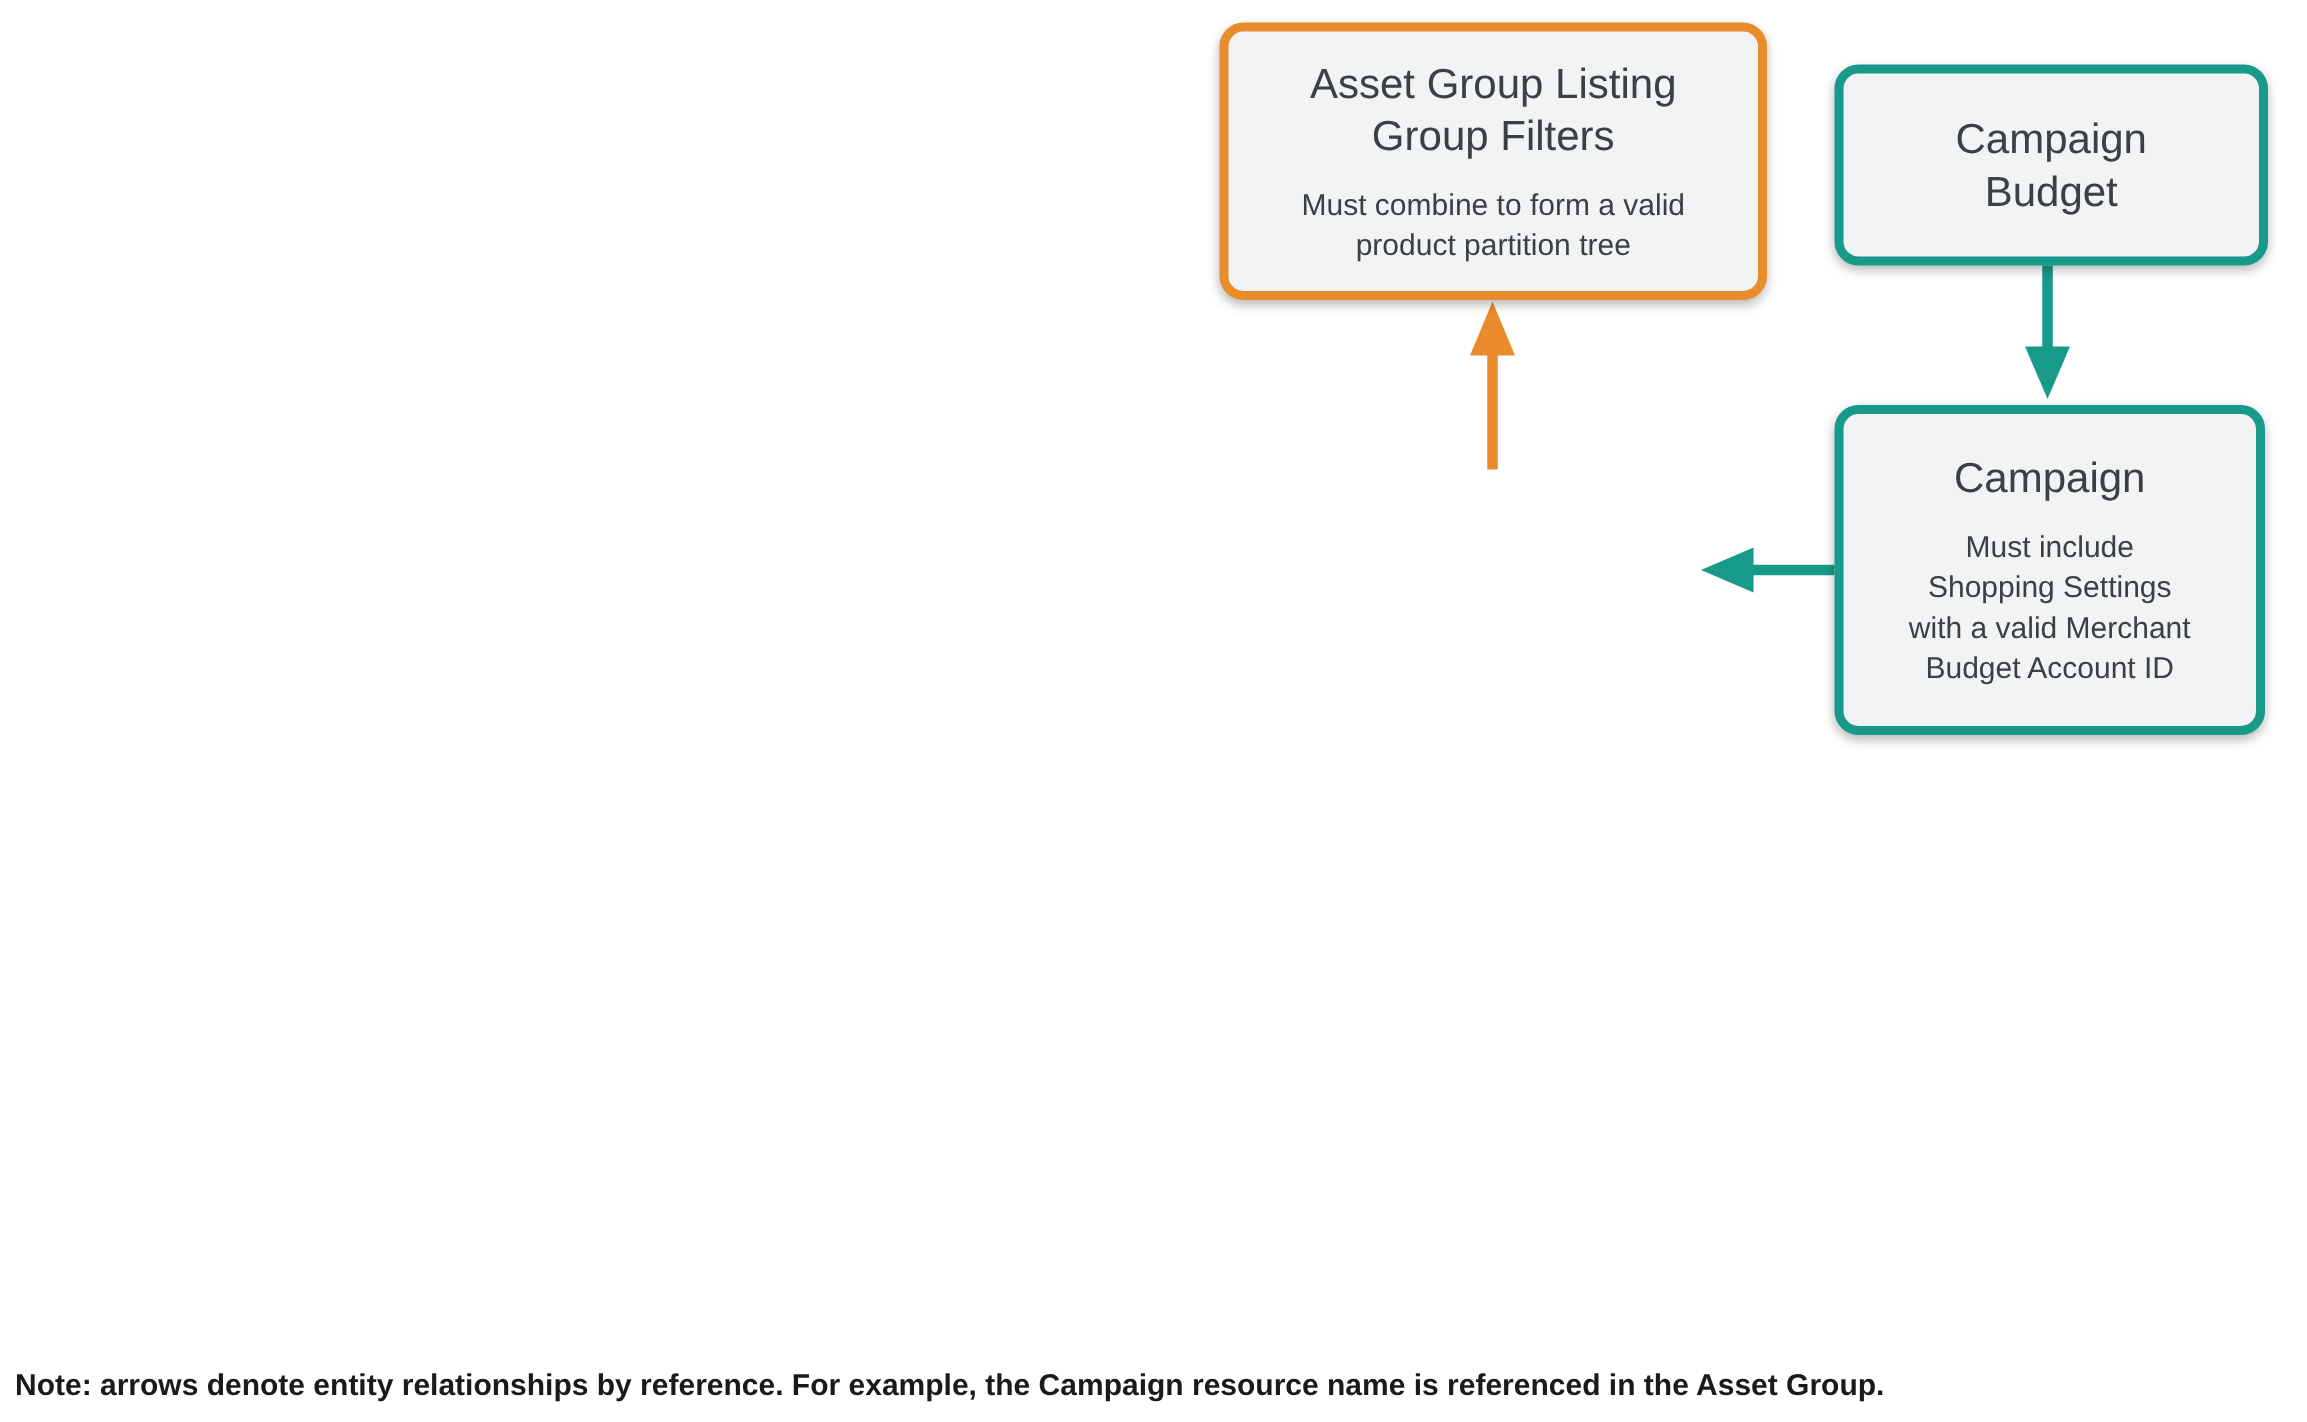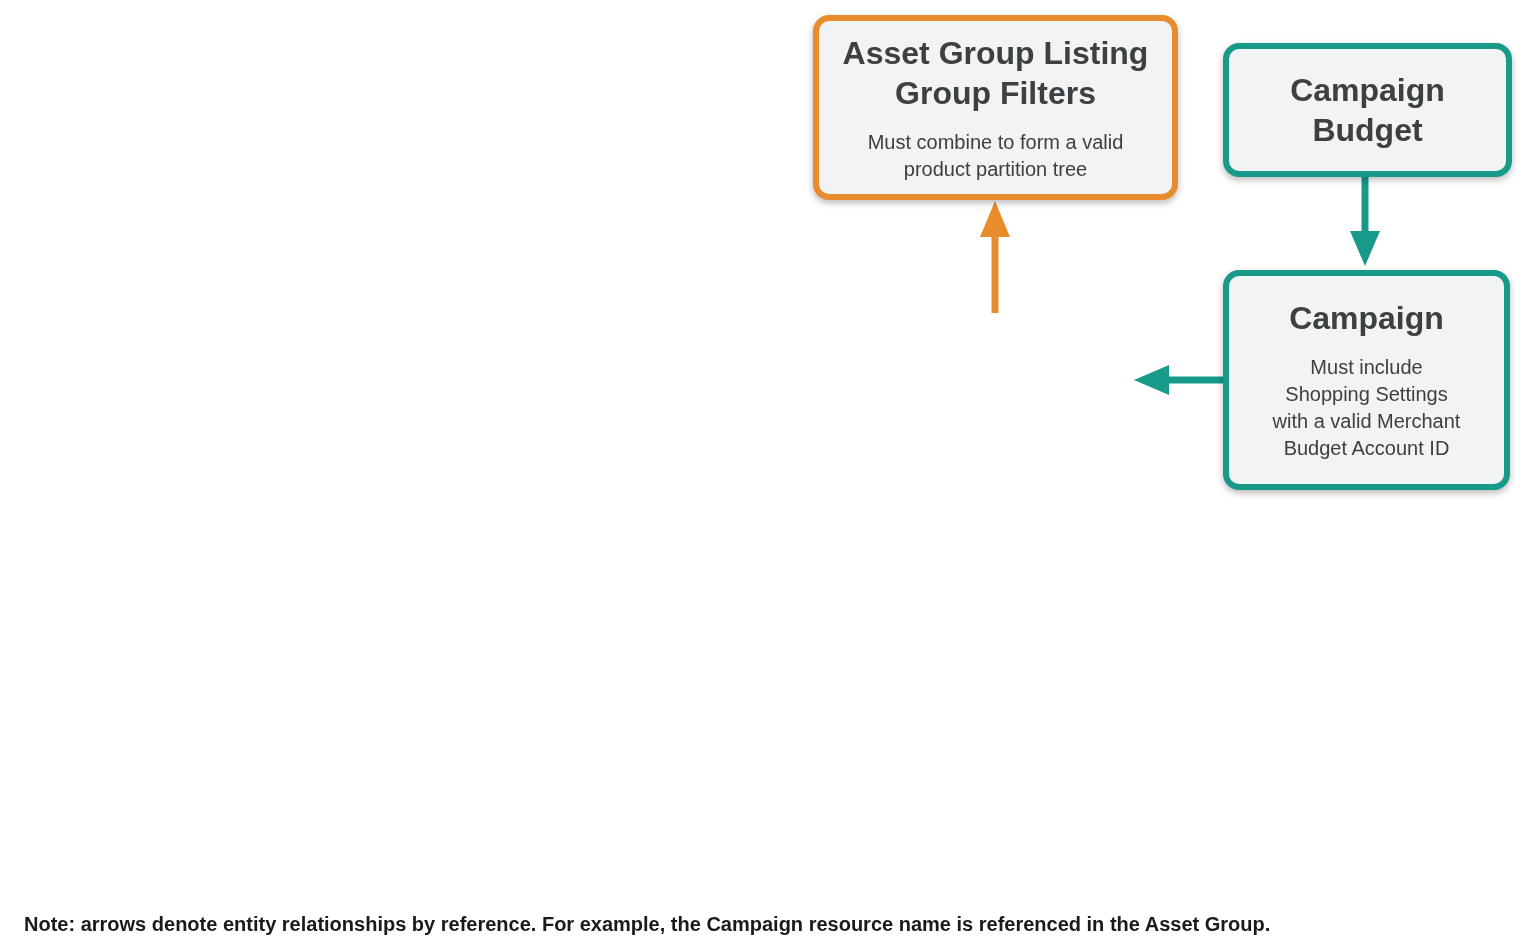--- a/index.html
+++ b/index.html
@@ -31,41 +31,41 @@
     display: flex;
     flex-direction: column;
     align-items: center;
     justify-content: center;
     text-align: center;
     padding: 10px 14px;
   }
   .node.orange { border-color: var(--orange); }
   .node.teal   { border-color: var(--teal); }
   .node-title {
-    font-size: 32px;
-    font-weight: 700;
+    font-size: 28px;
+    font-weight: 400;
     color: var(--box_text);
     line-height: 1.25;
     white-space: pre-line;
   }
   .node-subtitle {
     font-size: 20px;
     font-weight: 400;
     color: var(--box_text);
     line-height: 1.35;
     margin-top: 16px;
     white-space: pre-line;
   }
   #node-filters        { left: 813px;  top: 15px;  width: 365px; height: 185px; }
   #node-campaign-budget{ left: 1223px; top: 43px;  width: 289px; height: 134px; }
   #node-campaign       { left: 1223px; top: 270px; width: 287px; height: 220px; }
   #node-asset-group    { left: 858px;  top: 313px; width: 274px; height: 135px; }
   .note {
     position: absolute;
-    left: 24px;
+    left: 10px;
     top: 913px;
     font-size: 20px;
     font-weight: 700;
     color: var(--note_text);
     white-space: nowrap;
   }
 </style>
 </head>
 <body>
 

